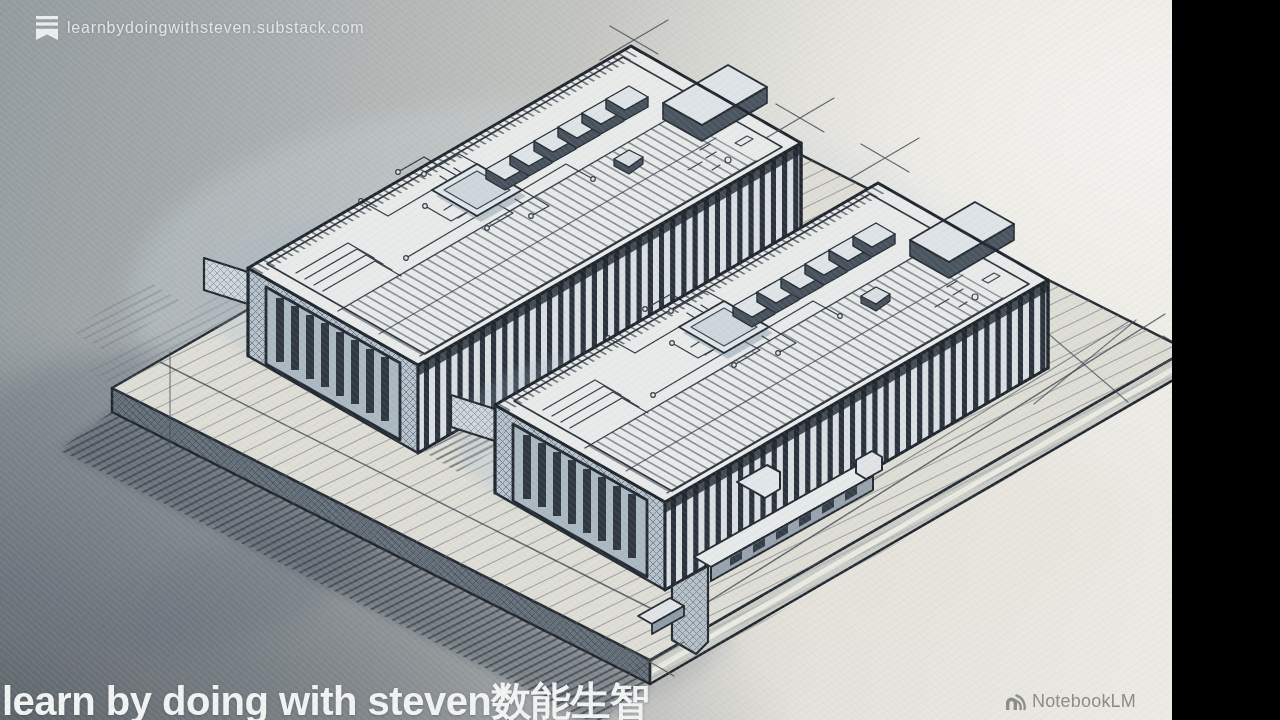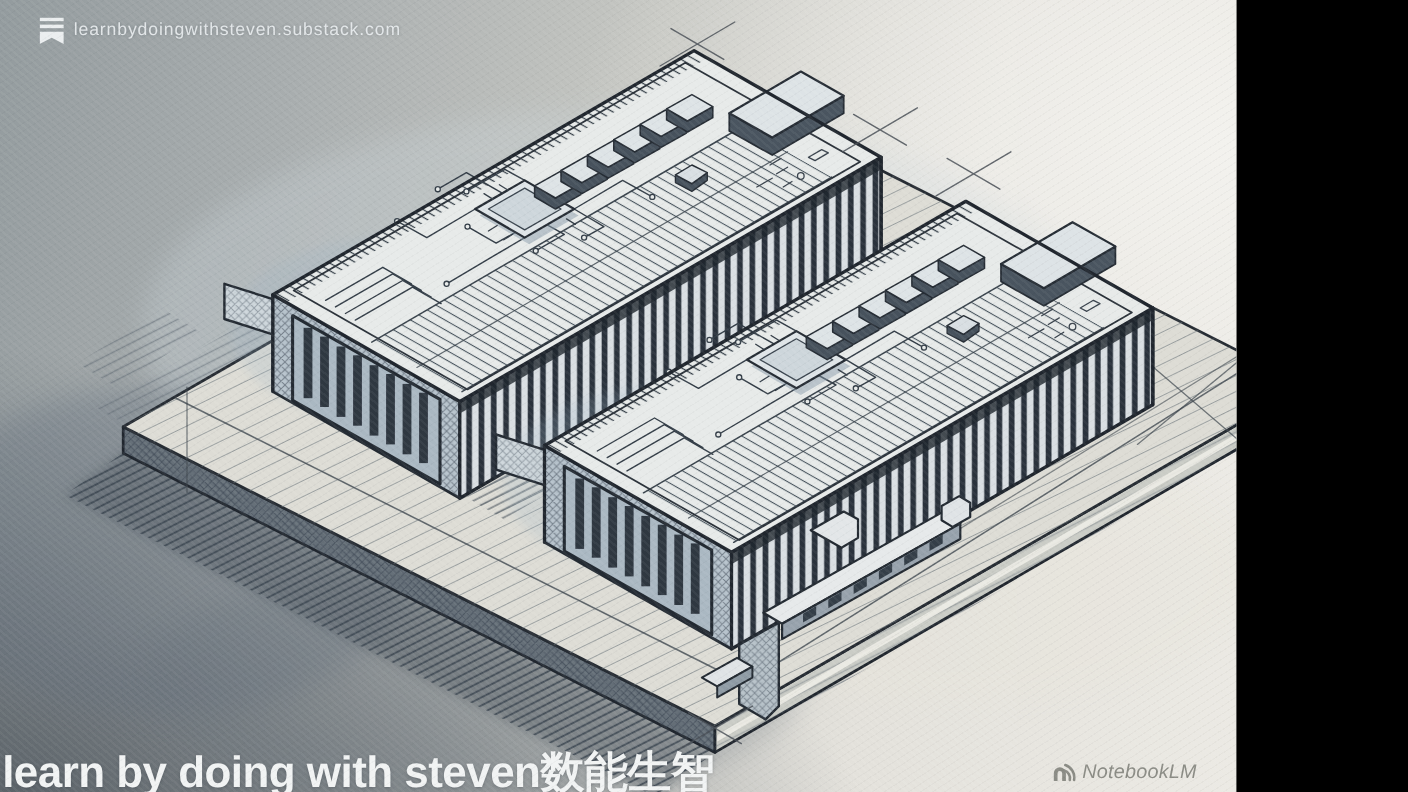--- a/index.html
+++ b/index.html
@@ -2,34 +2,34 @@
 <html><head>
 <meta charset="utf-8">
 <style>
   html,body{margin:0;padding:0;background:#000;}
   .frame{position:relative;width:1124px;height:720px;overflow:hidden;
          font-family:"Liberation Sans",sans-serif;
          background:
            radial-gradient(1100px 700px at 100% 18%, #f3f2ee 0%, rgba(243,242,238,0) 55%),
            radial-gradient(1000px 800px at -5% 110%, rgba(58,66,74,.78) 0%, rgba(58,66,74,0) 60%),
            radial-gradient(760px 520px at 32% 115%, rgba(88,97,105,.5) 0%, rgba(88,97,105,0) 60%),
-           linear-gradient(103deg,#939b9e 0%,#a8adae 22%,#c7c8c3 48%,#e3e1db 72%,#eceae4 100%);}
+           linear-gradient(103deg,#939b9e 0%,#a8adae 22%,#c7c8c3 48%,#e3e1db 72%,#eceae4 100%); padding-left: 48px;}
   .frame::after{content:"";position:absolute;inset:0;pointer-events:none;opacity:.13;
          background:repeating-linear-gradient(41deg,rgba(255,255,255,.35) 0 2px,rgba(0,0,0,0) 2px 5px),
                     repeating-linear-gradient(-33deg,rgba(40,46,52,.25) 0 1px,rgba(0,0,0,0) 1px 6px);}
   .art{position:absolute;inset:0;width:1280px;height:720px;}
   .art path,.art line,.art rect{stroke-linejoin:round;stroke-linecap:round;}
   .publisher{position:absolute;left:36px;top:16px;display:flex;align-items:center;gap:9px;
              color:#e6eaec;font-size:16px;font-weight:400;letter-spacing:.8px;opacity:.95;
              text-shadow:0 0 3px rgba(60,70,76,.35);}
   .publisher .icn{display:block;}
   .caption{position:absolute;left:2px;bottom:-9px;color:#f1f3f3;font-size:40px;font-weight:700;
            letter-spacing:-.5px;white-space:nowrap;text-shadow:0 1px 3px rgba(40,48,56,.3);}
   .brand{position:absolute;right:36px;bottom:8px;display:flex;align-items:center;gap:6px;
-         color:#8b8c85;font-size:18px;font-weight:500;letter-spacing:.2px;font-style:italic;}
+         color:#8b8c85;font-size:18px;font-weight:500;letter-spacing:.2px;}
 </style>
 </head>
 <body>
 
 <div class="frame">
 
   <svg class="art" viewBox="0 0 1280 720" role="img" aria-label="Hand-drawn isometric pencil-and-wash sketch of two finned accelerator modules with circuit boards, CPU dies, memory chips and edge connectors, mounted on a rectangular base plate with construction lines and hatched shadows">
     <defs>
       <filter id="soft" x="-50%" y="-50%" width="200%" height="200%">
           <feGaussianBlur stdDeviation="12"></feGaussianBlur>

